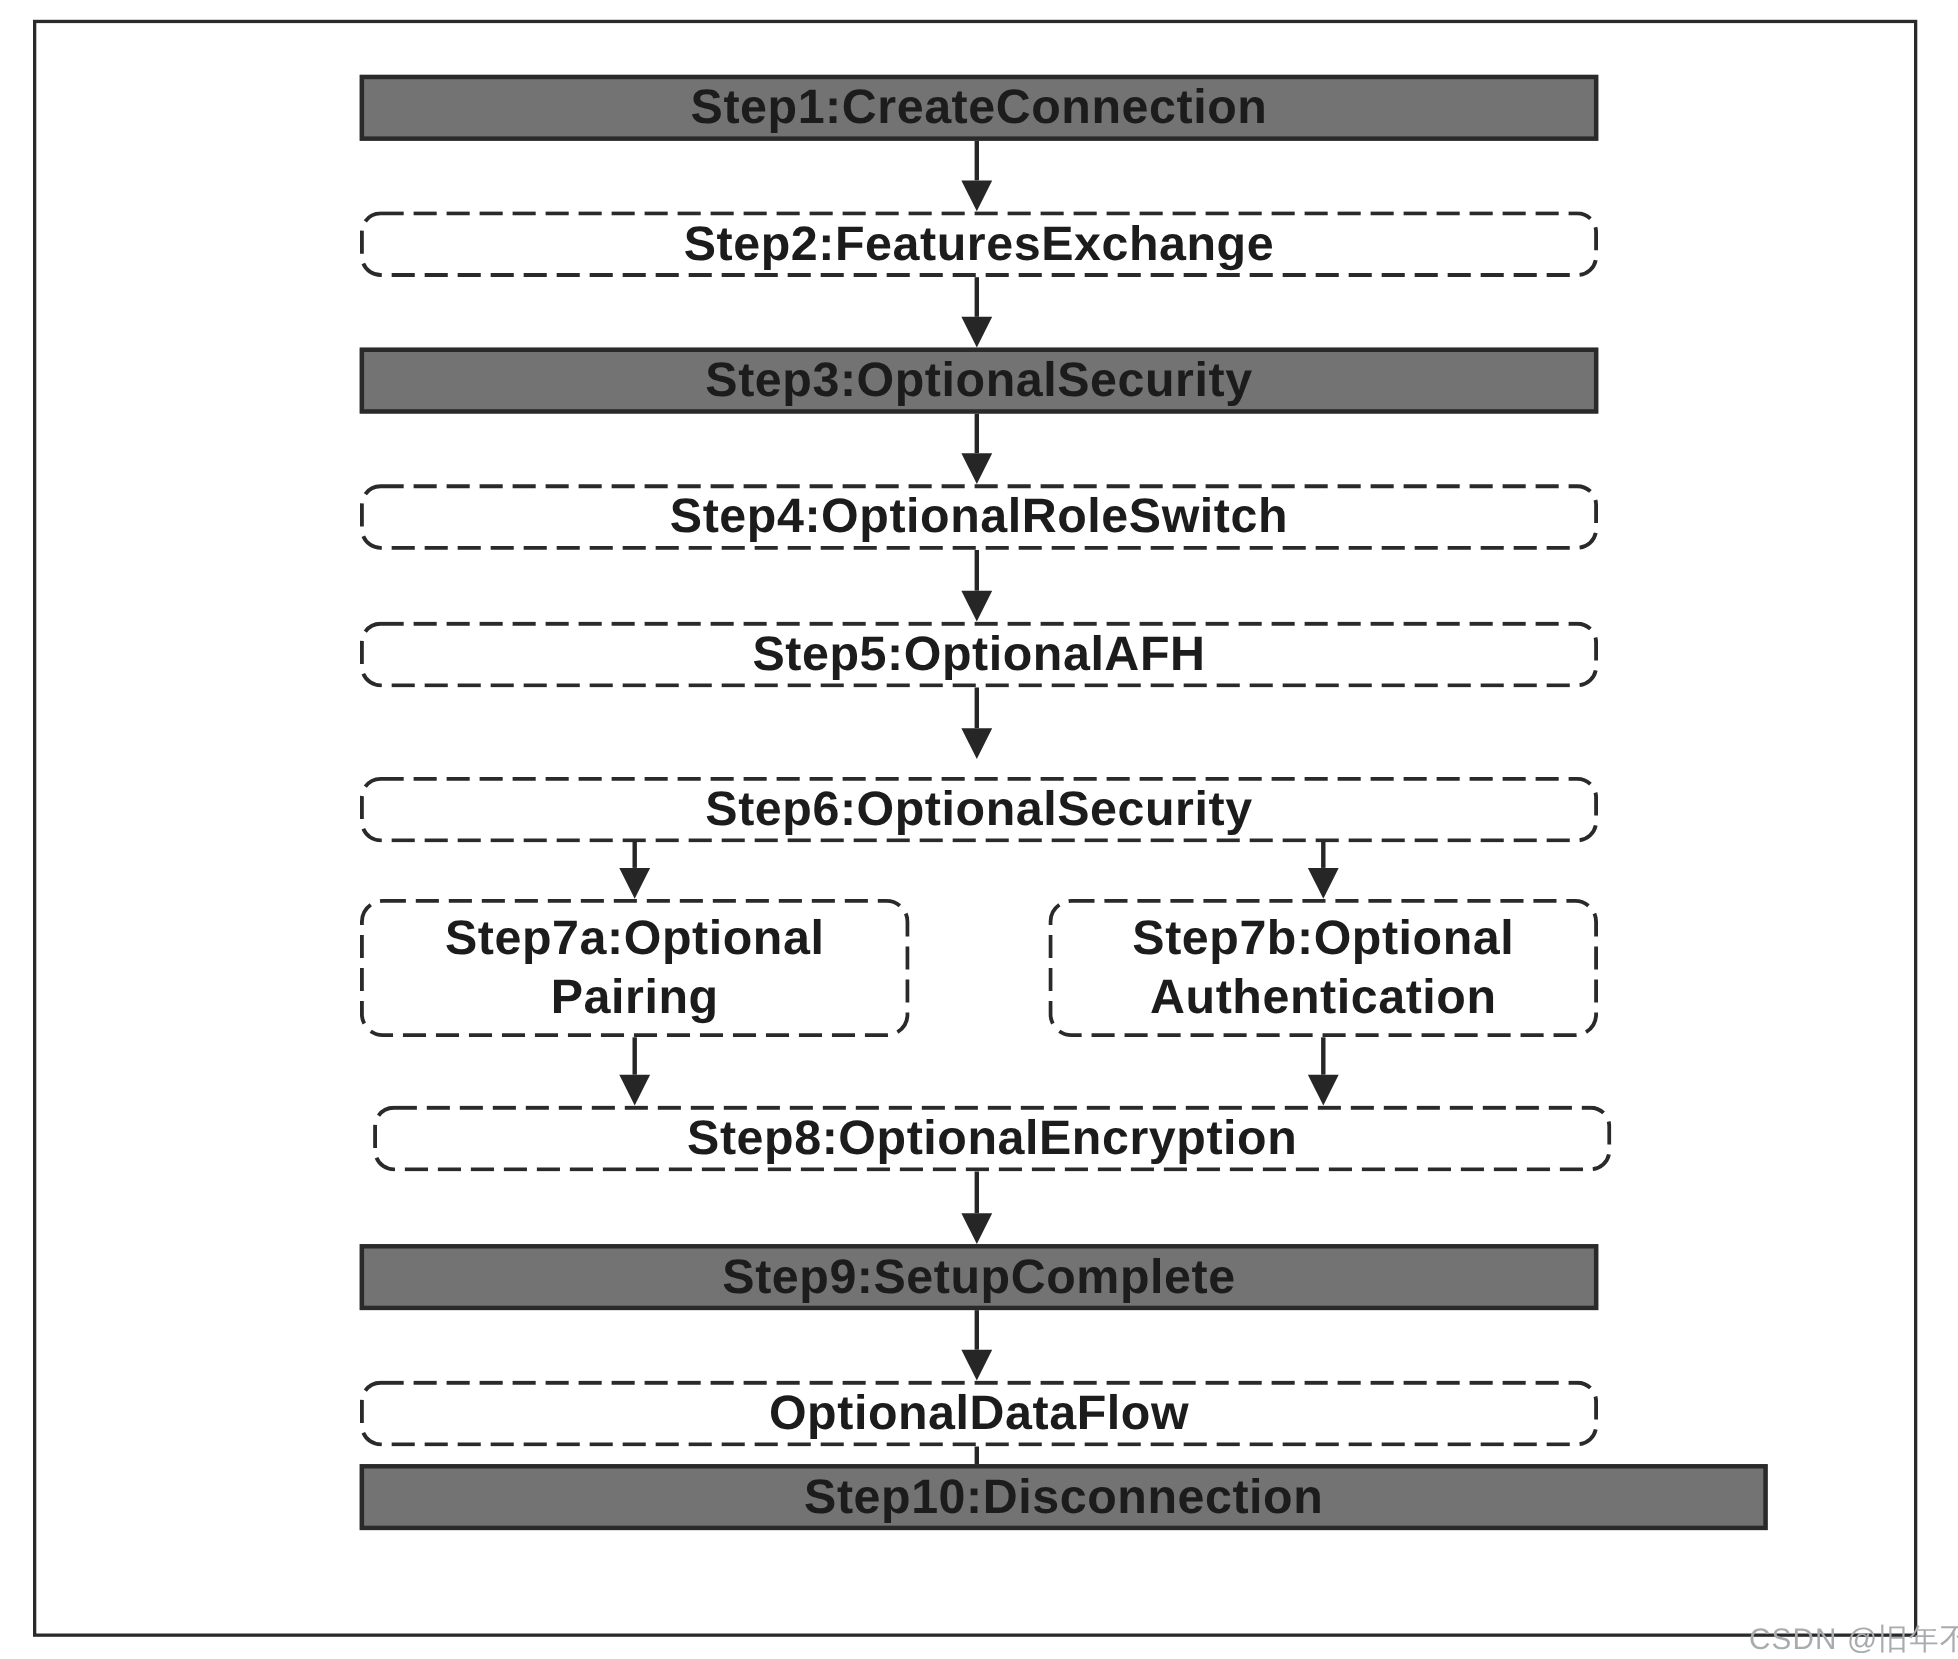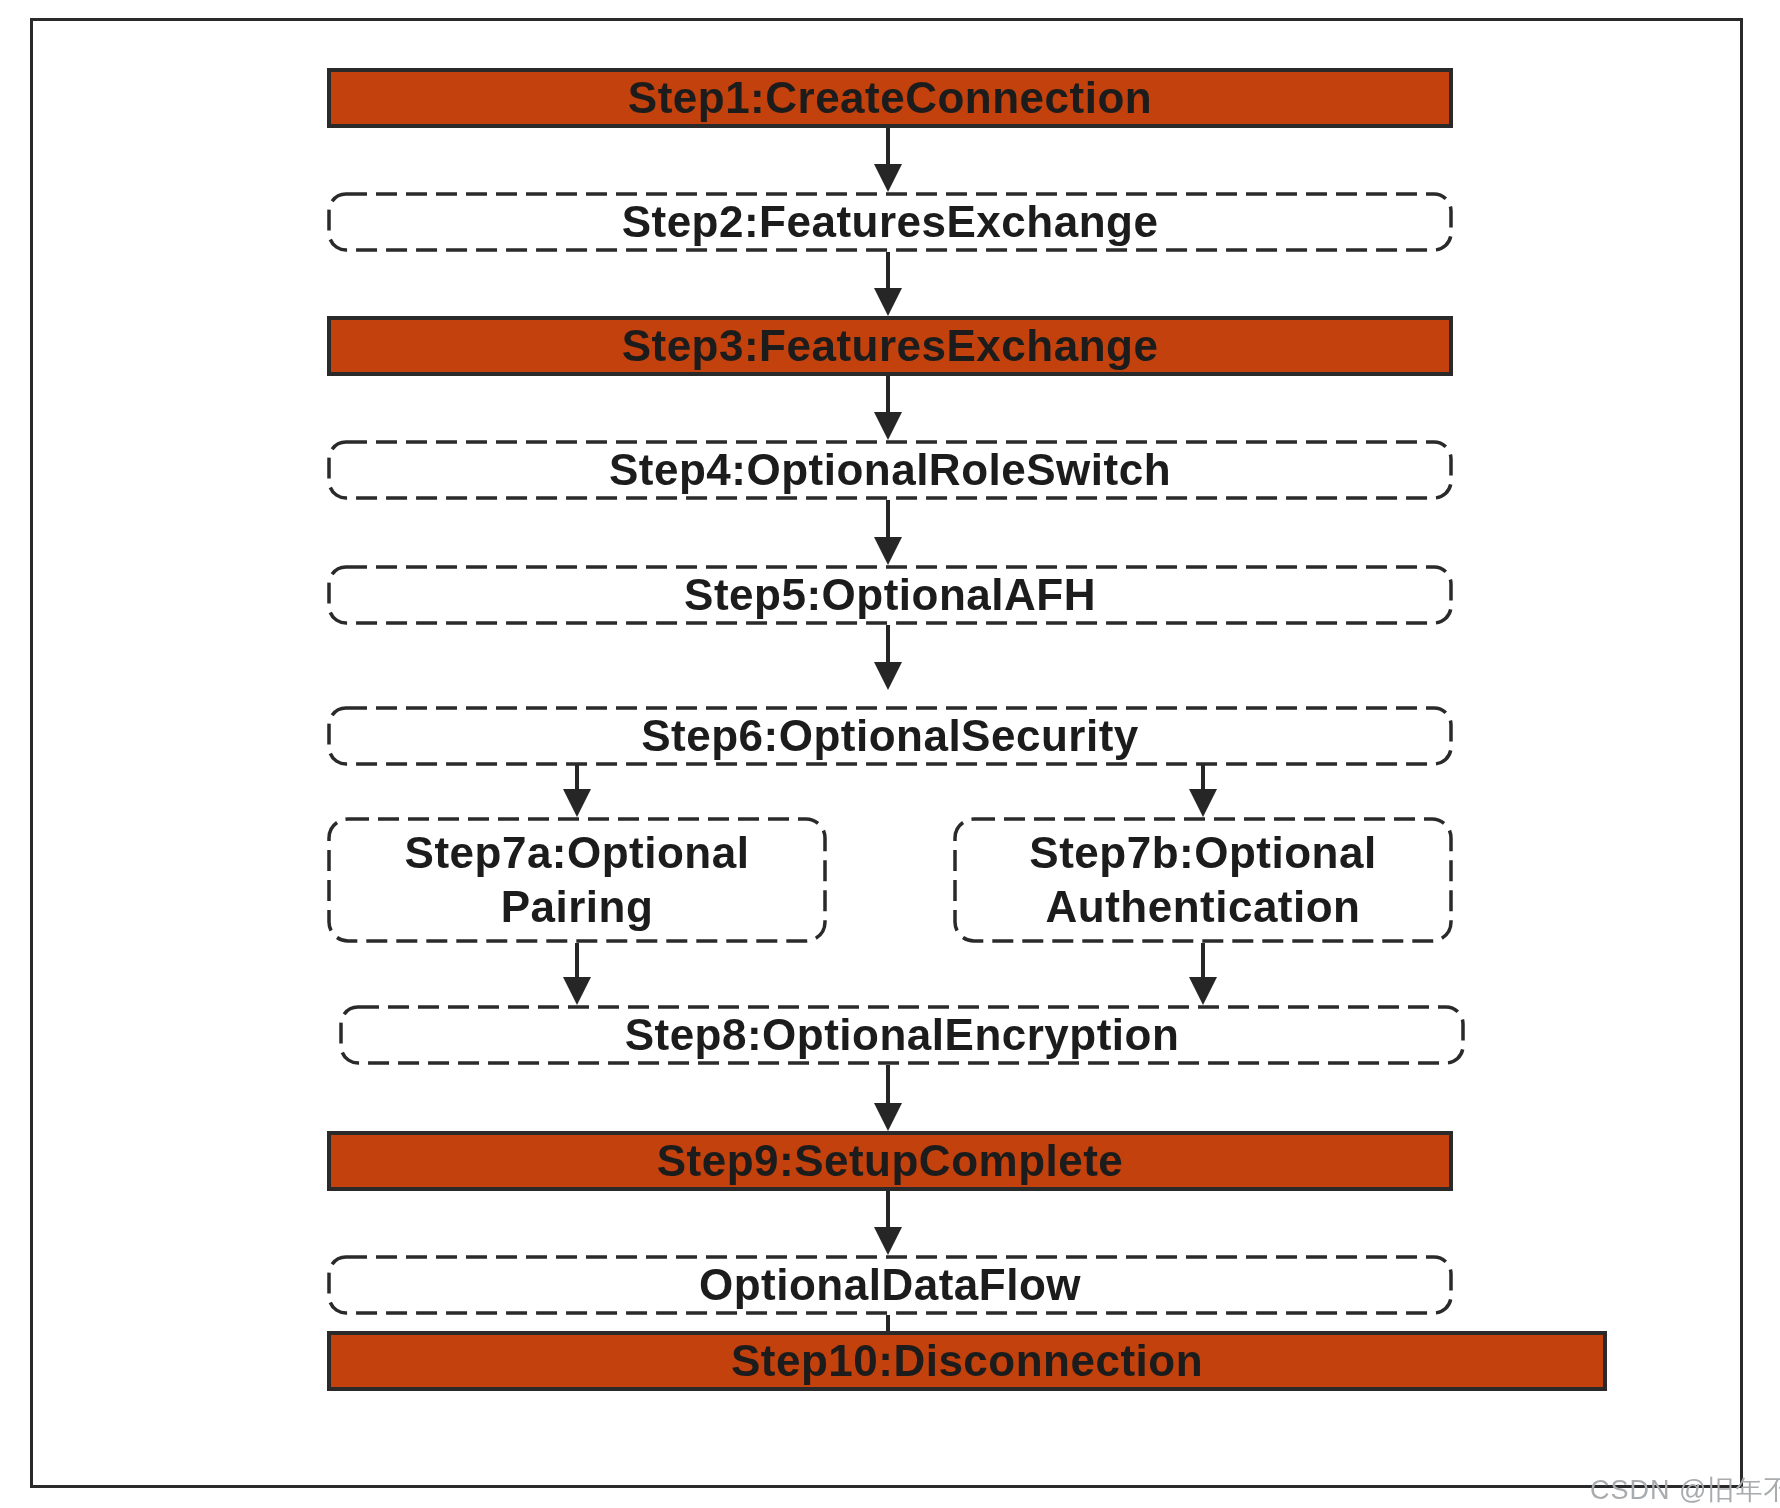--- a/index.html
+++ b/index.html
@@ -39,21 +39,21 @@
     letter-spacing: 0.5px;
     z-index: 2;
   }
   .box .label {
     position: relative;
     z-index: 2;
     white-space: pre-line;
     line-height: 54px;
   }
   .box.solid {
-    background: #c2410c;
+    background: #737373;
     border: 4px solid #2a2a2a;
   }
   .box.dashed {
     background: transparent;
     border: none;
   }
   .box.dashed svg.edge {
     position: absolute;
     left: 0;
     top: 0;
@@ -105,21 +105,21 @@
   <div class="box dashed" style="left:327px; top:192px; width:1126px; height:60px;">
     <svg class="edge" width="1126" height="60" viewBox="0 0 1126 60">
       <rect x="2" y="2" width="1122" height="56" rx="17" fill="#ffffff" stroke="#2a2a2a" stroke-width="3.5" stroke-dasharray="21 9"></rect>
     </svg>
     <span class="label">Step2:FeaturesExchange</span>
   </div>
 
   <div class="arrow" style="left:886px; top:252px; height:36px;"></div>
 
   <div class="box solid" style="left:327px; top:316px; width:1126px; height:60px;">
-    <span class="label">Step3:FeaturesExchange</span>
+    <span class="label">Step3:OptionalSecurity</span>
   </div>
 
   <div class="arrow" style="left:886px; top:376px; height:36px;"></div>
 
   <div class="box dashed" style="left:327px; top:440px; width:1126px; height:60px;">
     <svg class="edge" width="1126" height="60" viewBox="0 0 1126 60">
       <rect x="2" y="2" width="1122" height="56" rx="17" fill="#ffffff" stroke="#2a2a2a" stroke-width="3.5" stroke-dasharray="21 9"></rect>
     </svg>
     <span class="label">Step4:OptionalRoleSwitch</span>
   </div>

